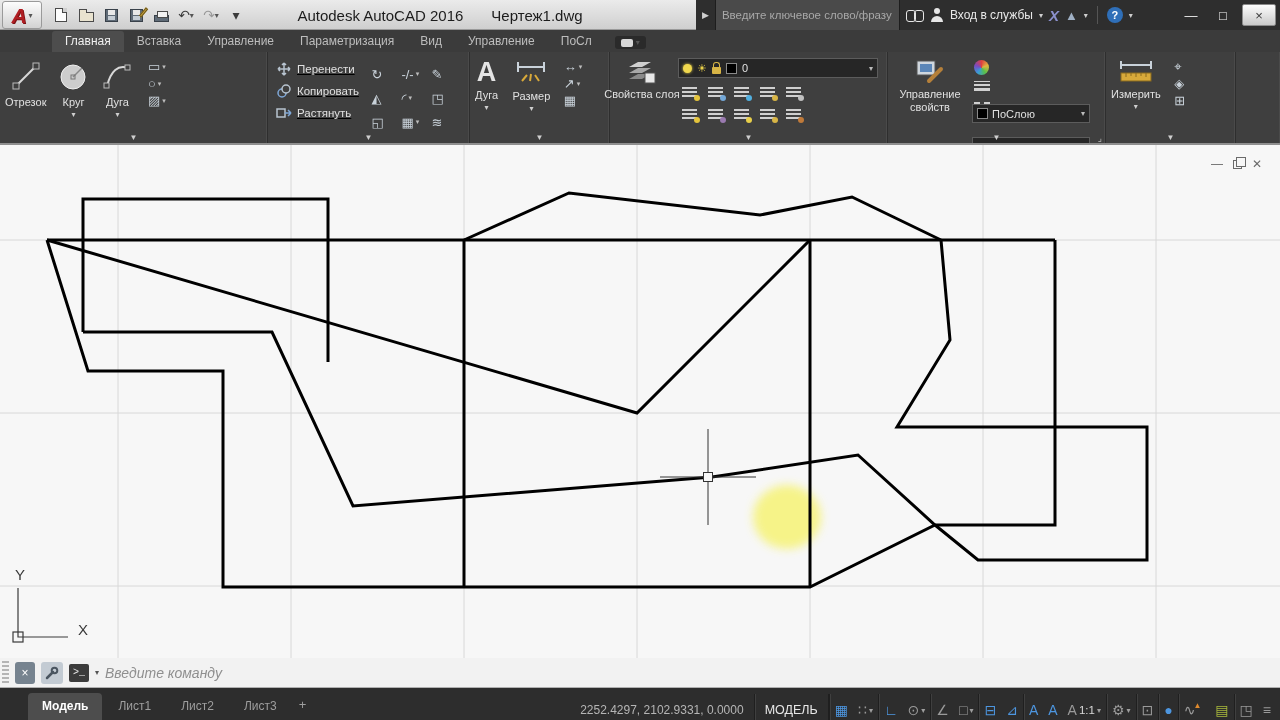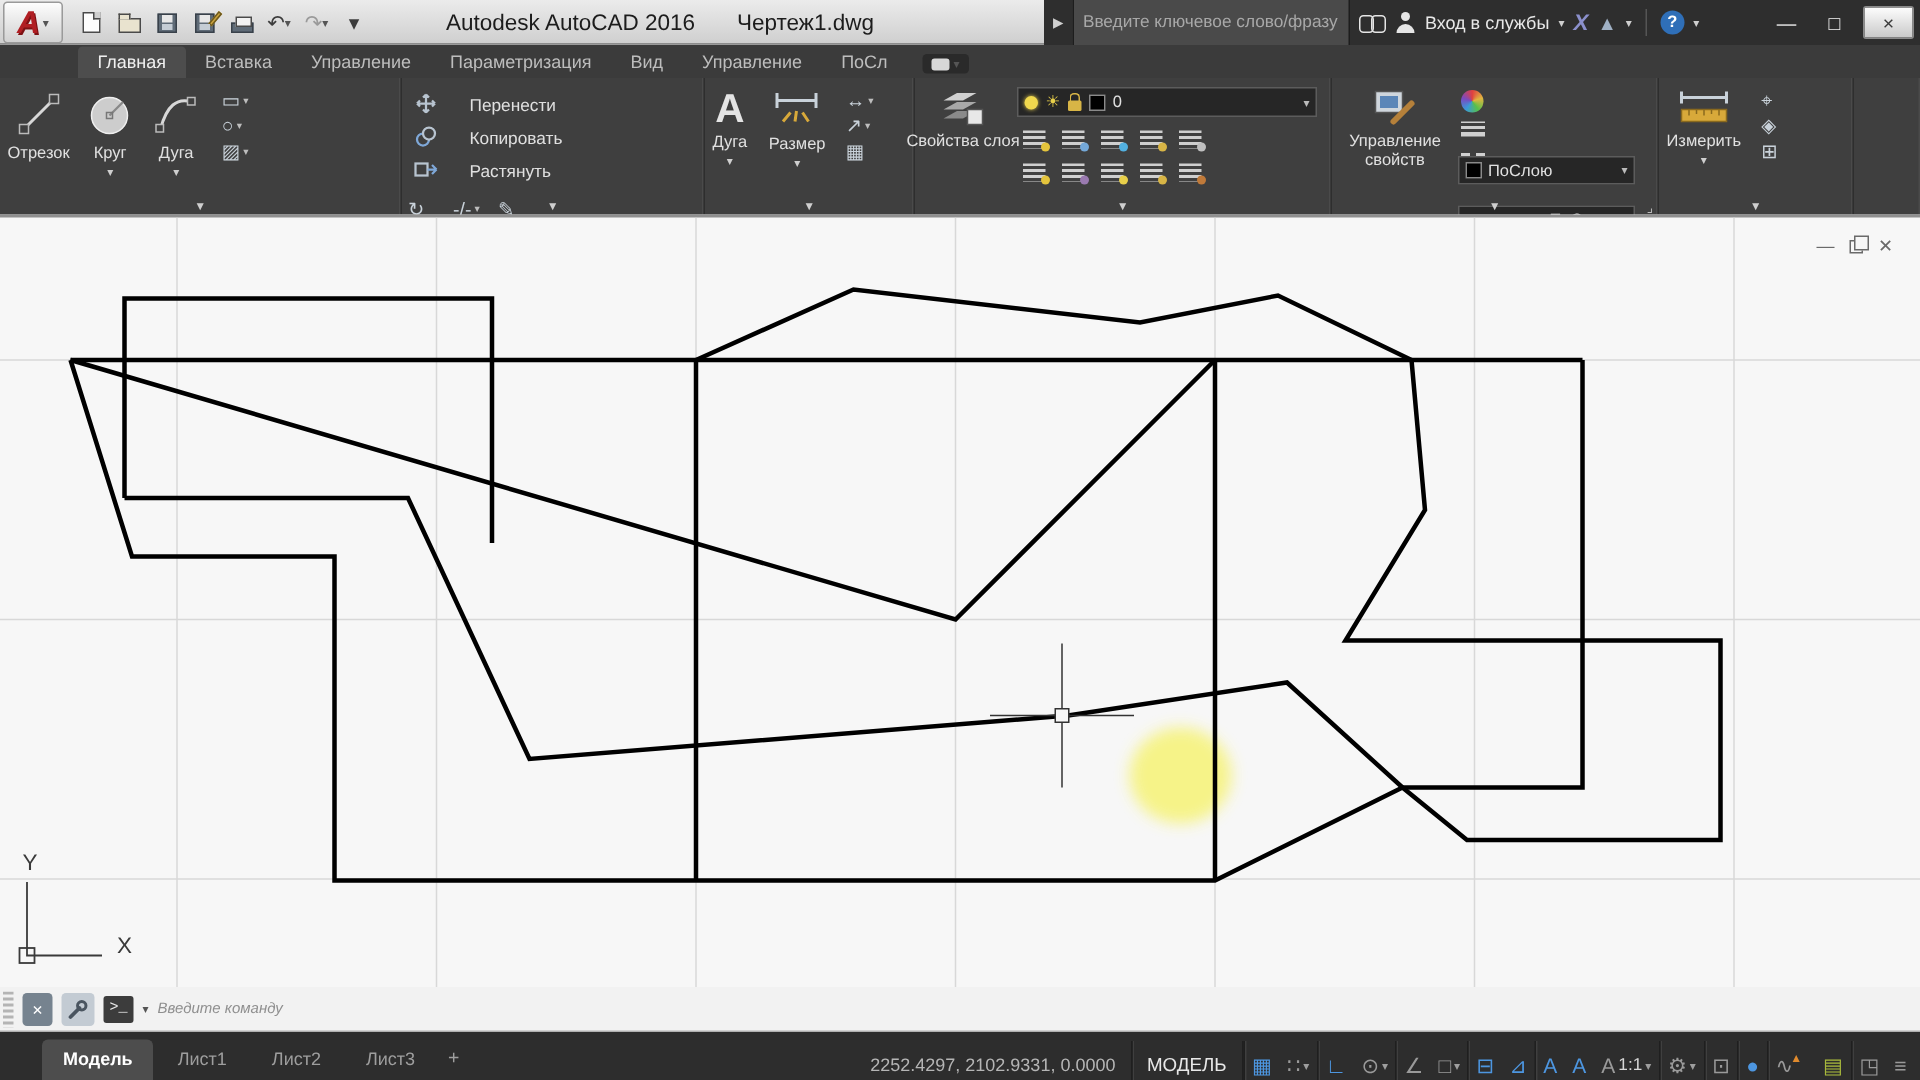--- a/index.html
+++ b/index.html
@@ -86,21 +86,21 @@
     gap:3px; padding:3px 5px; border-radius:2px; cursor:pointer; vertical-align:top; }
   .big-btn .blabel { font-size:11px; color:#e0e0e0; white-space:nowrap; line-height:1.15; text-align:center; }
   .big-btn .bcaret { font-size:8px; color:#cfcfcf; margin-top:-2px; }
   .small-col { display:inline-flex; flex-direction:column; gap:4px; margin-left:4px; vertical-align:top; padding-top:4px; }
   .tool-cell { display:flex; align-items:center; gap:2px; cursor:pointer; }
   .tool-glyph { font-size:13px; color:#c9d2da; line-height:1; }
   .tcaret { font-size:7px; color:#bdbdbd; }
   .bigA { font-size:27px; color:#e4e4e4; line-height:1; font-weight:bold; }
 
   #edit-buttons { display:inline-flex; flex-direction:column; gap:6px; padding:5px 4px 0 8px; vertical-align:top; }
-  .edit-row { display:flex; align-items:flex-end; gap:21px; cursor:pointer; }
+  .edit-row { display:flex; align-items:center; gap:5px; cursor:pointer;text-decoration:underline; }
   .edit-row .elabel { font-size:11.5px; color:#e0e0e0; white-space:nowrap; }
   #edit-tools { display:inline-grid; grid-template-columns:repeat(3, 30px); grid-auto-rows:24px;
     padding-top:6px; vertical-align:top; margin-left:4px; }
 
   #layer-combo { width:200px; height:20px; background:#262626; border:1px solid #5c5c5c;
     display:flex; align-items:center; gap:5px; padding:0 4px; margin:2px 0 4px 4px; cursor:pointer; }
   .combo-caret { margin-left:auto; color:#bbb; font-size:8px; }
   .bulb { width:9px; height:9px; border-radius:50%; background:#f0d84e; box-shadow:0 0 3px #f0d84e; }
   .sun { color:#e8cf4a; font-size:11px; line-height:1; }
   .lock { width:9px; height:7px; background:#d8b546; border-radius:1px; position:relative; margin-top:4px; }
@@ -140,21 +140,21 @@
     background:repeating-linear-gradient(180deg,#9a9a9a 0 2px, transparent 2px 4px); 
     background-size:3px 100%; background-repeat:repeat-x; opacity:.7; }
   .cmd-chip { height:22px; display:flex; align-items:center; justify-content:center; border-radius:3px; cursor:pointer; }
   #cmd-close { width:20px; background:#76838f; color:#fff; font-size:12px; }
   #cmd-wrench { width:22px; background:#c3cbd3; }
   #cmd-prompt { width:20px; height:18px; background:#3c3c3c; color:#e8e8e8;
     font-family:"Liberation Mono", monospace; font-size:10px; display:flex;
     align-items:center; justify-content:center; border-radius:2px; }
   #cmd-caret { font-size:8px; color:#555; }
   #cmd-input { flex:1; border:none; background:transparent; outline:none;
-    font-style:italic; font-size:10px; color:#555; }
+    font-style:italic; font-size:14px; color:#555; }
   #cmd-input::placeholder { color:#8f8f8f; }
 
   
   #statusbar { position:absolute; left:0; top:688px; width:1280px; height:32px; background:#2d2d2d;
     display:flex; align-items:center; font-size:11px; color:#9e9e9e; }
   #layout-tabs { display:flex; align-items:flex-end; height:32px; padding-left:28px; gap:2px; }
   .ltab { padding:6px 14px 7px; cursor:pointer; color:#9e9e9e; font-size:12px; }
   .ltab.active { background:#4d4d4d; color:#fff; font-weight:bold; border-radius:4px 4px 0 0; }
   #add-layout { padding:6px 8px; cursor:pointer; color:#9e9e9e; font-size:13px; }
   #sb-right { margin-left:auto; display:flex; align-items:center; height:32px;margin-top:12px; }

